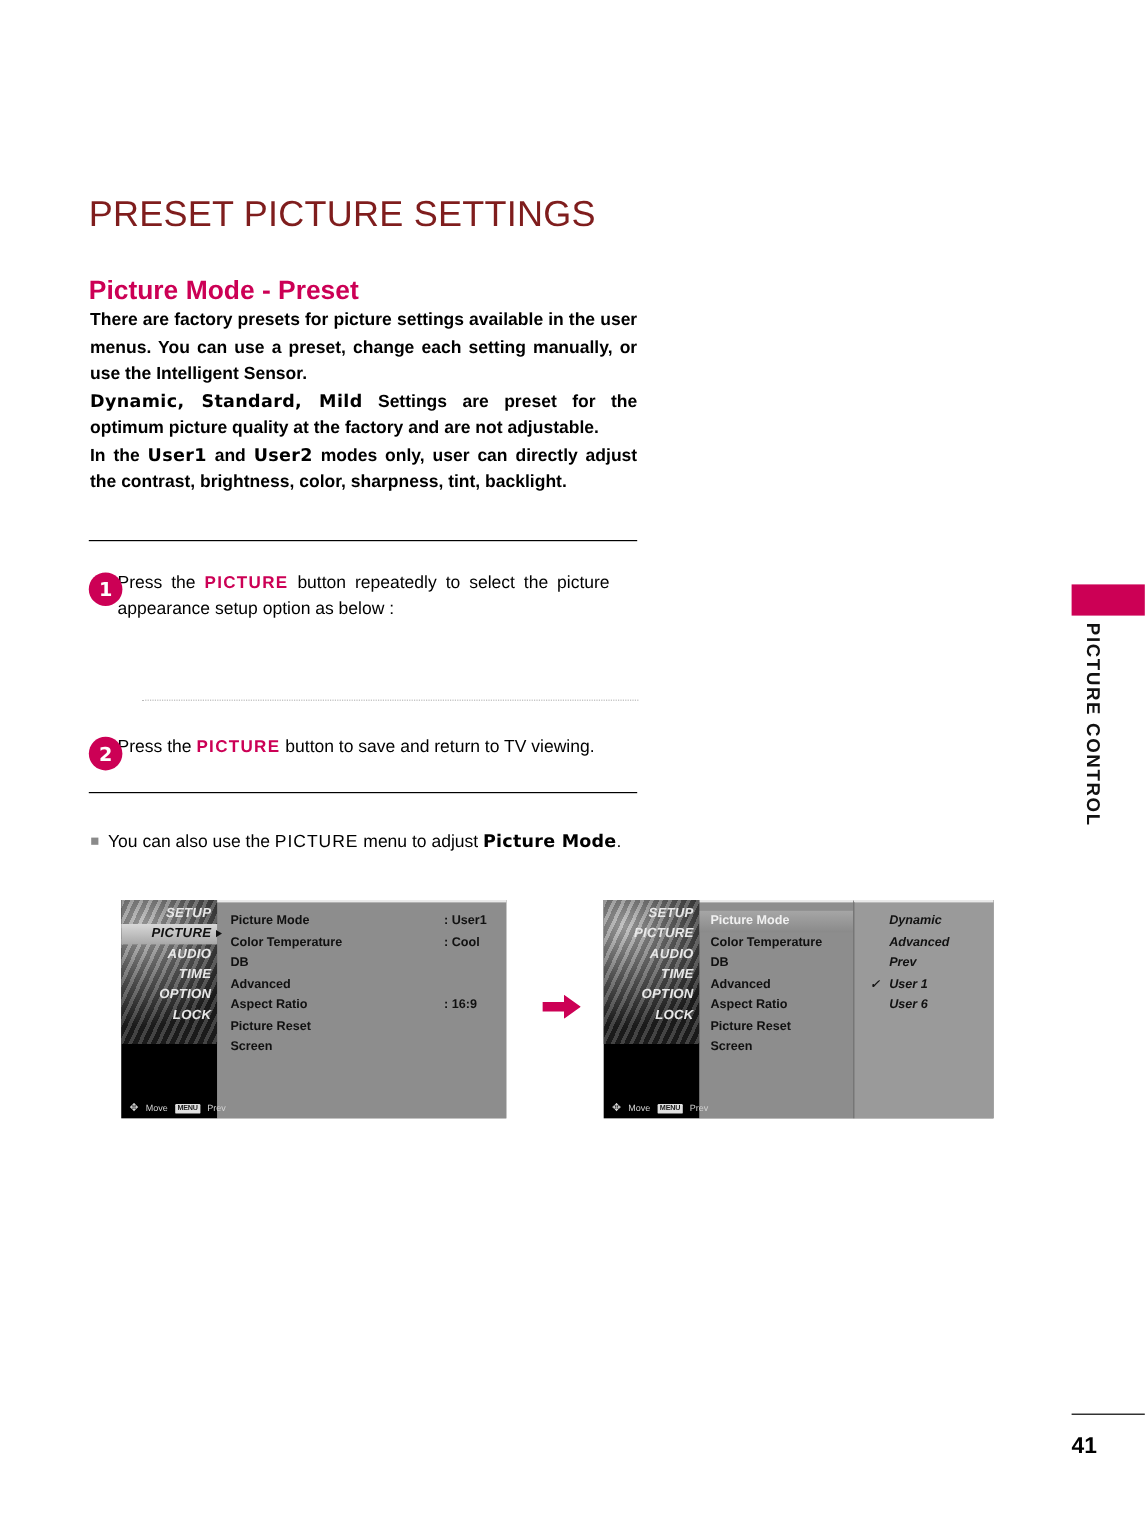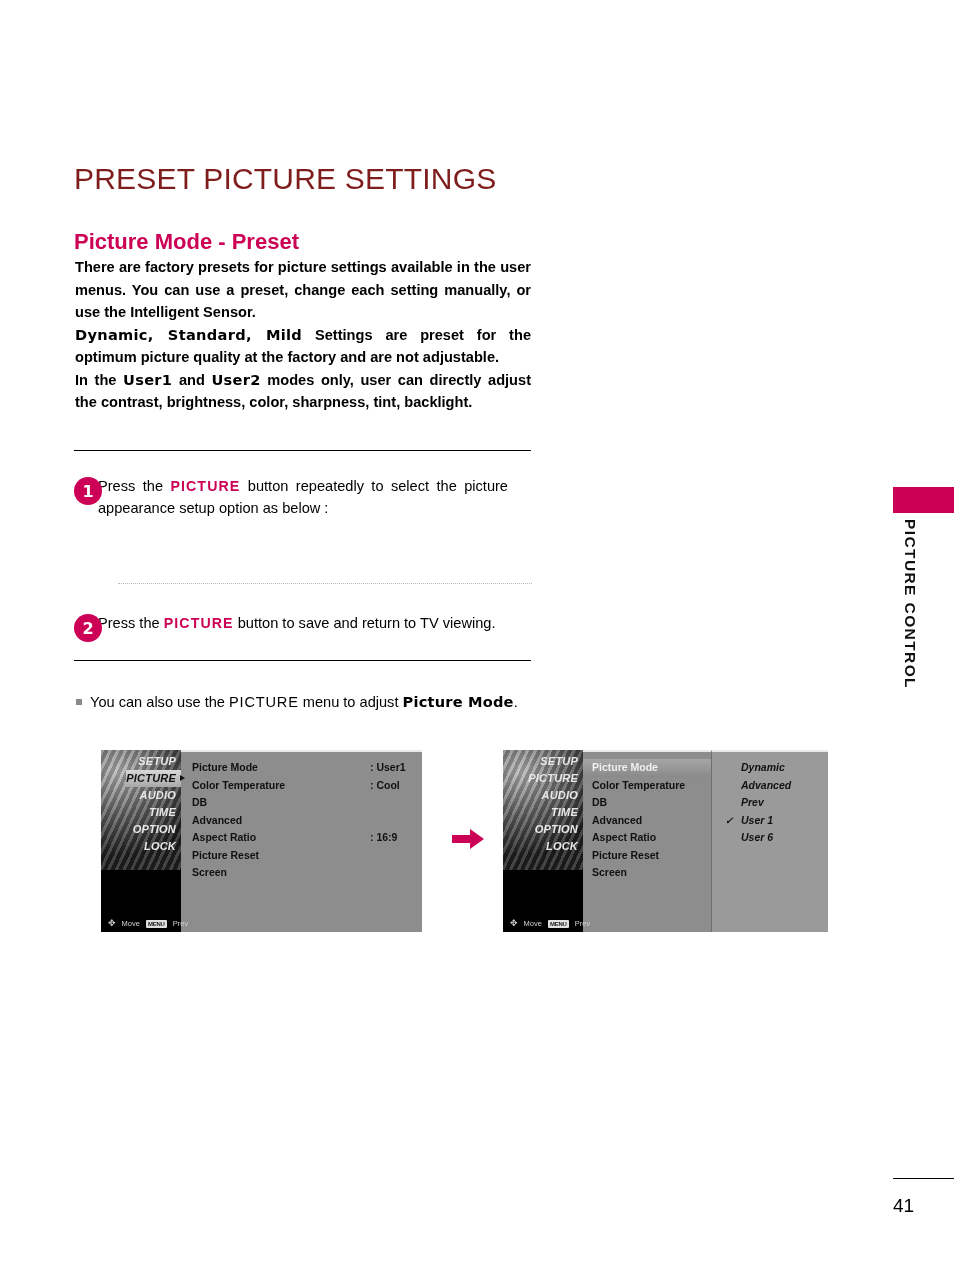--- a/index.html
+++ b/index.html
@@ -148,21 +148,20 @@
   .osd-left  { left: 101px; width: 321px; }
   .osd-right { left: 503px; width: 325px; }
 
   .osd-sidebar {
     width: 80px;
     flex: 0 0 80px;
     background: #000;
     position: relative;
     display: flex;
     flex-direction: column;
-    align-items: flex-end;
   }
   .osd-sidebar .grad {
     position: absolute;
     left: 0; top: 0; right: 0; height: 120px;
     background:
       repeating-linear-gradient(115deg, rgba(255,255,255,0.17) 0 3px, rgba(0,0,0,0.22) 3px 7px),
       radial-gradient(circle at 22% 18%, #cfcfcf 0%, #6e6e6e 38%, #252525 72%),
       radial-gradient(circle at 30% 72%, #bdbdbd 0%, #555 45%, #1a1a1a 80%),
       #2b2b2b;
     opacity: 0.92;
@@ -334,21 +333,21 @@
     left: 893px;
     top: 1178px;
     width: 61px;
     border-top: 1.6px solid #000;
   }
   .page-num {
     position: absolute;
     left: 893px;
     top: 1195px;
     font-size: 19px;
-    font-weight: normal;
+    font-weight: bold;
     color: #000;
   }
 </style>
 </head>
 <body>
 
 <h1 class="page-title">PRESET PICTURE SETTINGS</h1>
 <h2 class="sub-title">Picture Mode - Preset</h2>
 
 <div class="intro">

